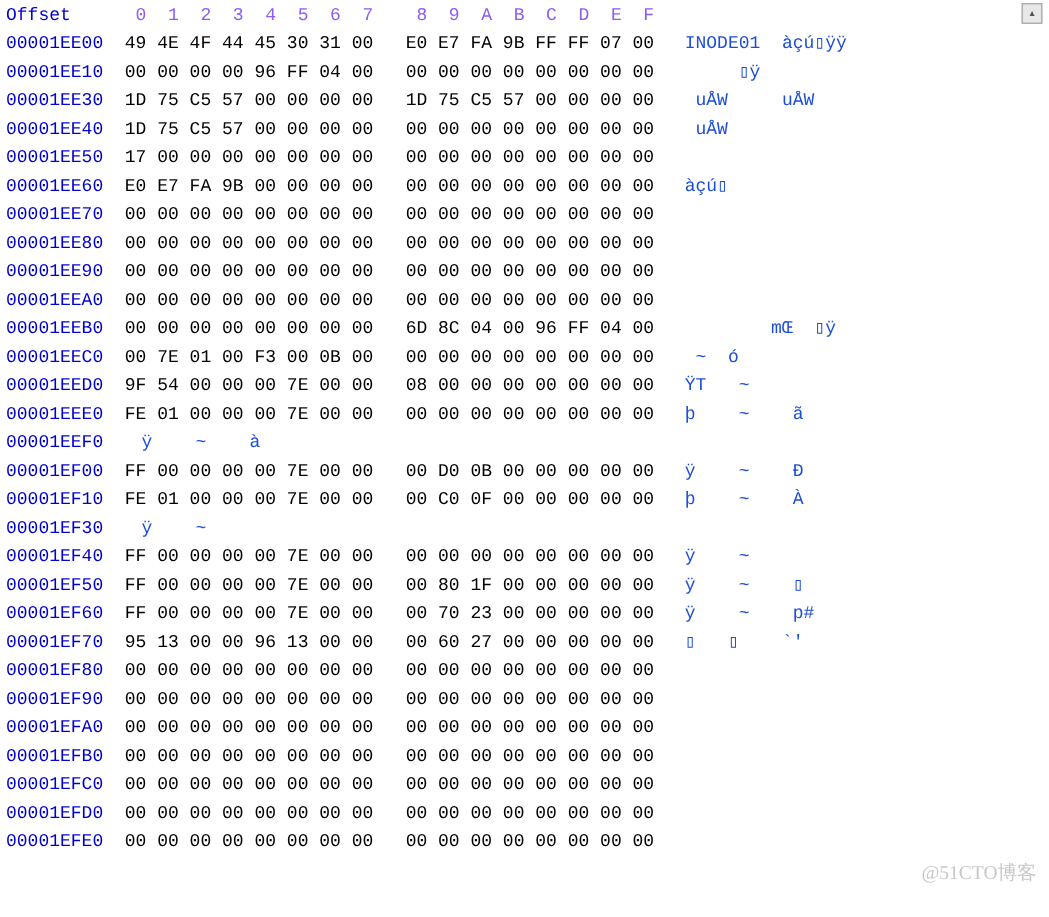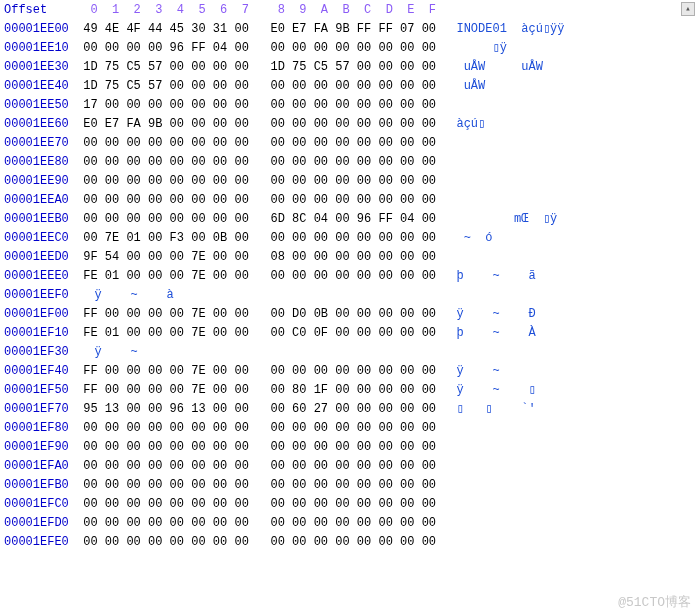--- a/index.html
+++ b/index.html
@@ -59,23 +59,23 @@
     background: #e8e8e8;
     border: 1px solid #b0b0b0;
     font-size: 9px;
     text-align: center;
     line-height: 12px;
     color: #555;
   }
   .watermark {
     position: absolute;
     right: 8px;
-    bottom: 0;
+    bottom: 20px;
     color: #c8c8c8;
-    font-family: Liberation Mono, monospace;
+    font-family: Liberation Serif, serif;
     font-size: 13px;
   }
 </style>
 </head>
 <body>
 
 <div class="hex-viewer">
 
   <div class="header-row">
     <div class="offset-header">Offset</div>
@@ -88,28 +88,29 @@
       <div class="data-row"><div class="offset-cell">00001EE30</div><div class="hex-cell"> 1D 75 C5 57 00 00 00 00   1D 75 C5 57 00 00 00 00</div><div class="ascii-cell">   uÅW     uÅW    </div></div>
       <div class="data-row"><div class="offset-cell">00001EE40</div><div class="hex-cell"> 1D 75 C5 57 00 00 00 00   00 00 00 00 00 00 00 00</div><div class="ascii-cell">   uÅW            </div></div>
       <div class="data-row"><div class="offset-cell">00001EE50</div><div class="hex-cell"> 17 00 00 00 00 00 00 00   00 00 00 00 00 00 00 00</div><div class="ascii-cell">                  </div></div>
       <div class="data-row"><div class="offset-cell">00001EE60</div><div class="hex-cell"> E0 E7 FA 9B 00 00 00 00   00 00 00 00 00 00 00 00</div><div class="ascii-cell">  àçú▯            </div></div>
       <div class="data-row"><div class="offset-cell">00001EE70</div><div class="hex-cell"> 00 00 00 00 00 00 00 00   00 00 00 00 00 00 00 00</div><div class="ascii-cell">                  </div></div>
       <div class="data-row"><div class="offset-cell">00001EE80</div><div class="hex-cell"> 00 00 00 00 00 00 00 00   00 00 00 00 00 00 00 00</div><div class="ascii-cell">                  </div></div>
       <div class="data-row"><div class="offset-cell">00001EE90</div><div class="hex-cell"> 00 00 00 00 00 00 00 00   00 00 00 00 00 00 00 00</div><div class="ascii-cell">                  </div></div>
       <div class="data-row"><div class="offset-cell">00001EEA0</div><div class="hex-cell"> 00 00 00 00 00 00 00 00   00 00 00 00 00 00 00 00</div><div class="ascii-cell">                  </div></div>
       <div class="data-row"><div class="offset-cell">00001EEB0</div><div class="hex-cell"> 00 00 00 00 00 00 00 00   6D 8C 04 00 96 FF 04 00</div><div class="ascii-cell">          mŒ  ▯ÿ  </div></div>
       <div class="data-row"><div class="offset-cell">00001EEC0</div><div class="hex-cell"> 00 7E 01 00 F3 00 0B 00   00 00 00 00 00 00 00 00</div><div class="ascii-cell">   ~  ó           </div></div>
-      <div class="data-row"><div class="offset-cell">00001EED0</div><div class="hex-cell"> 9F 54 00 00 00 7E 00 00   08 00 00 00 00 00 00 00</div></div>
+      <div class="data-row"><div class="offset-cell">00001EED0</div><div class="hex-cell"> 9F 54 00 00 00 7E 00 00   08 00 00 00 00 00 00 00</div><div class="ascii-cell">  ŸT   ~          </div></div>
       <div class="data-row"><div class="offset-cell">00001EEE0</div><div class="hex-cell"> FE 01 00 00 00 7E 00 00   00 00 00 00 00 00 00 00</div><div class="ascii-cell">  þ    ~    ã     </div></div>
       <div class="data-row"><div class="offset-cell">00001EEF0</div><div class="ascii-cell">  ÿ    ~    à     </div></div>
       <div class="data-row"><div class="offset-cell">00001EF00</div><div class="hex-cell"> FF 00 00 00 00 7E 00 00   00 D0 0B 00 00 00 00 00</div><div class="ascii-cell">  ÿ    ~    Ð     </div></div>
       <div class="data-row"><div class="offset-cell">00001EF10</div><div class="hex-cell"> FE 01 00 00 00 7E 00 00   00 C0 0F 00 00 00 00 00</div><div class="ascii-cell">  þ    ~    À     </div></div>
       <div class="data-row"><div class="offset-cell">00001EF30</div><div class="ascii-cell">  ÿ    ~          </div></div>
       <div class="data-row"><div class="offset-cell">00001EF40</div><div class="hex-cell"> FF 00 00 00 00 7E 00 00   00 00 00 00 00 00 00 00</div><div class="ascii-cell">  ÿ    ~          </div></div>
       <div class="data-row"><div class="offset-cell">00001EF50</div><div class="hex-cell"> FF 00 00 00 00 7E 00 00   00 80 1F 00 00 00 00 00</div><div class="ascii-cell">  ÿ    ~    ▯     </div></div>
+      <div class="data-row"><div class="offset-cell">00001EF60</div><div class="hex-cell"> FF 00 00 00 00 7E 00 00   00 70 23 00 00 00 00 00</div><div class="ascii-cell">  ÿ    ~    p#    </div></div>
       <div class="data-row"><div class="offset-cell">00001EF70</div><div class="hex-cell"> 95 13 00 00 96 13 00 00   00 60 27 00 00 00 00 00</div><div class="ascii-cell">  ▯   ▯    `'     </div></div>
       <div class="data-row"><div class="offset-cell">00001EF80</div><div class="hex-cell"> 00 00 00 00 00 00 00 00   00 00 00 00 00 00 00 00</div><div class="ascii-cell">                  </div></div>
       <div class="data-row"><div class="offset-cell">00001EF90</div><div class="hex-cell"> 00 00 00 00 00 00 00 00   00 00 00 00 00 00 00 00</div><div class="ascii-cell">                  </div></div>
       <div class="data-row"><div class="offset-cell">00001EFA0</div><div class="hex-cell"> 00 00 00 00 00 00 00 00   00 00 00 00 00 00 00 00</div><div class="ascii-cell">                  </div></div>
       <div class="data-row"><div class="offset-cell">00001EFB0</div><div class="hex-cell"> 00 00 00 00 00 00 00 00   00 00 00 00 00 00 00 00</div><div class="ascii-cell">                  </div></div>
       <div class="data-row"><div class="offset-cell">00001EFC0</div><div class="hex-cell"> 00 00 00 00 00 00 00 00   00 00 00 00 00 00 00 00</div><div class="ascii-cell">                  </div></div>
       <div class="data-row"><div class="offset-cell">00001EFD0</div><div class="hex-cell"> 00 00 00 00 00 00 00 00   00 00 00 00 00 00 00 00</div><div class="ascii-cell">                  </div></div>
       <div class="data-row"><div class="offset-cell">00001EFE0</div><div class="hex-cell"> 00 00 00 00 00 00 00 00   00 00 00 00 00 00 00 00</div><div class="ascii-cell">                  </div></div>
     </div>
 

